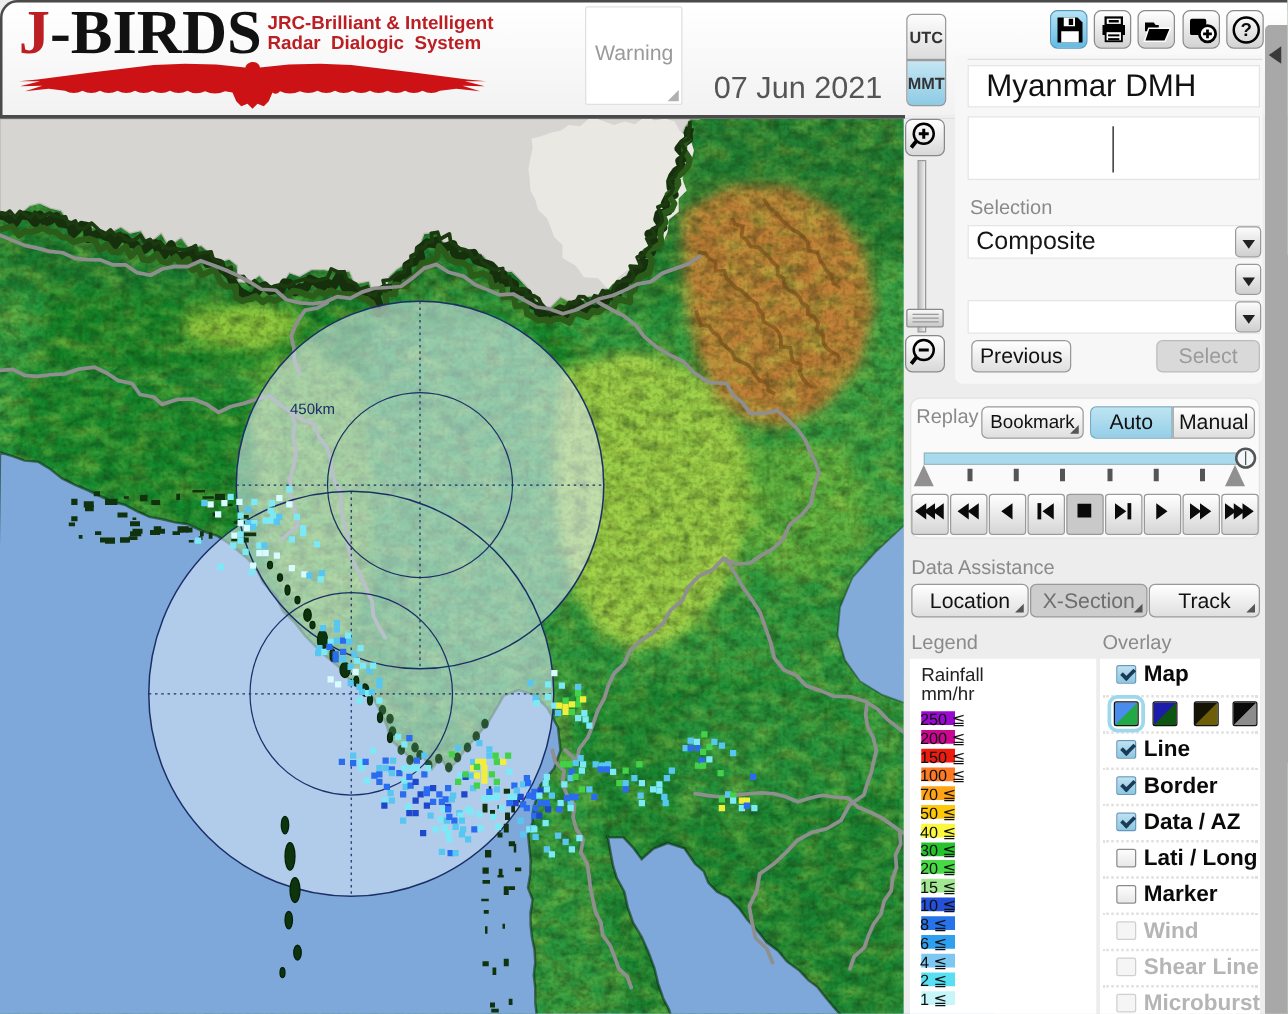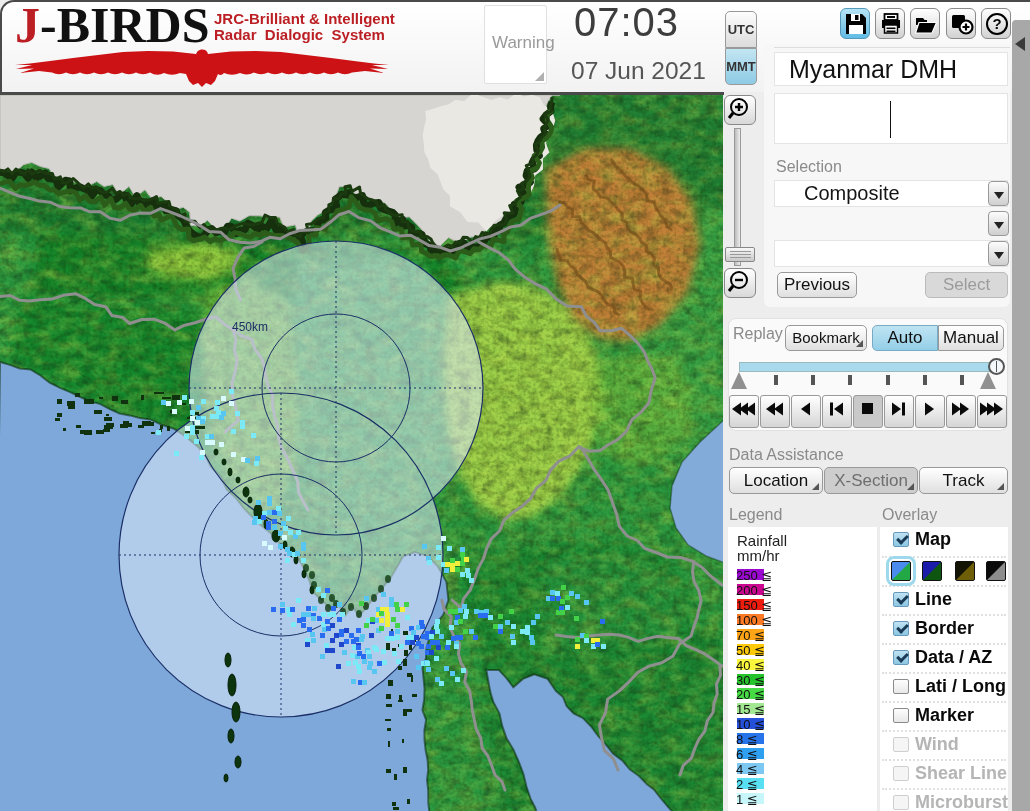--- a/index.html
+++ b/index.html
@@ -2,21 +2,21 @@
 <html><head><meta charset="utf-8"><style>
 *{margin:0;padding:0;box-sizing:border-box}
 html,body{width:1030px;height:811px;overflow:hidden;background:#b8b8b8;font-family:"Liberation Sans",sans-serif}
 #app{position:absolute;left:0;top:0;width:1030px;height:811px;background:#ededed}
 
 #header{position:absolute;left:0;top:0;width:1030px;height:92px;background:linear-gradient(#ffffff,#f2f2f2);border-top:2px solid #4a4a4a;border-left:2px solid #4a4a4a;border-radius:14px 0 0 0}
 #maptopline{position:absolute;left:0;top:92px;width:724px;height:3px;background:#4a4a4a}
 #jbirds{position:absolute;left:13px;top:-6px;font-family:"Liberation Serif",serif;font-weight:bold;font-size:50px;letter-spacing:0px;color:#111}
 #jbirds .j{color:#bb1f24}
 #jrc{position:absolute;left:212px;top:9px;color:#bb1f24;font-weight:bold;font-size:15px;line-height:16px;letter-spacing:0px}
-#warnbox{position:absolute;left:482px;top:3px;width:63px;height:79px;background:#fff;border:1px solid #e0e0e0;border-radius:2px}
+#warnbox{position:absolute;left:466px;top:3px;width:78px;height:79px;background:#fff;border:1px solid #e0e0e0;border-radius:2px}
 #warnbox span{position:absolute;left:7px;top:27px;color:#9a9a9a;font-size:17px}
 #warncorner{position:absolute;right:2px;bottom:2px;width:0;height:0;border-left:9px solid transparent;border-bottom:9px solid #b0b0b0}
 #clock{position:absolute;left:572px;top:-2px;color:#3d3d3d;font-size:40px;letter-spacing:1px}
 #date{position:absolute;left:569px;top:55px;color:#555;font-size:24.5px}
 .tz{position:absolute;left:723px;width:32px;height:37px;border:1px solid #999;color:#333;font-weight:bold;font-size:13px;text-align:center;line-height:36px}
 #utc{top:9px;border-radius:5px 5px 0 0;background:linear-gradient(#fdfdfd,#dcdcdc)}
 #mmt{top:46px;border-radius:0 0 5px 5px;background:linear-gradient(#c3e5f2,#8ecbe4)}
 .icbtn{position:absolute;top:6px;width:30px;height:31px;border:1px solid #8a8a8a;border-radius:6px;background:linear-gradient(#ffffff,#d2d2d2)}
 .icbtn svg{position:absolute;left:3px;top:3px}
 #ic1{left:838px;background:linear-gradient(#b5e3f5,#62bce4);border-color:#5599bb}
@@ -28,21 +28,21 @@
 #map{position:absolute;left:0;top:95px;width:796px;height:716px;overflow:hidden;background:#7da8d9}
 
 #panel{position:absolute;left:723px;top:95px;width:289px;height:716px;background:#ededed}
 #panwhite{position:absolute;left:764px;top:44px;width:246px;height:263px;background:#f7f7f7;border-radius:0 0 6px 6px}
 #divider1{position:absolute;left:774px;top:47px;width:236px;height:1px;background:#ddd}
 .field{position:absolute;left:774px;width:234px;background:#fff;border:1px solid #e4e4e4}
 #dmh{top:52px;height:34px;font-size:25px;color:#111;padding-left:14px;line-height:32px}
 #caretbox{top:93px;height:51px}
 #caret{position:absolute;left:115px;top:7px;width:1px;height:37px;background:#111}
 #sel-label{position:absolute;left:776px;top:158px;color:#8a8a8a;font-size:16px}
-.drop{position:absolute;left:774px;width:234px;height:27px;background:#fff;border:1px solid #e4e4e4;font-size:20px;color:#151515;padding-left:29px;line-height:25px}
+.drop{position:absolute;left:774px;width:234px;height:27px;background:#fff;border:1px solid #e4e4e4;font-size:20px;color:#151515;padding-left:6px;line-height:25px}
 #d1{top:180px}#d2{top:210px}#d3{top:240px}
 .droparrow{position:absolute;left:988px;width:21px;height:25px;border:1px solid #999;border-radius:4px;background:linear-gradient(#fcfcfc,#cfcfcf)}
 .droparrow:after{content:"";position:absolute;left:5px;top:10px;border-left:5px solid transparent;border-right:5px solid transparent;border-top:7px solid #222}
 #a1{top:181px}#a2{top:211px}#a3{top:241px}
 .btn{position:absolute;border:1px solid #999;border-radius:5px;background:linear-gradient(#ffffff,#dfdfdf);color:#111;text-align:center}
 #prev{left:777px;top:272px;width:80px;height:26px;font-size:17px;line-height:24px}
 #selbtn{left:925px;top:272px;width:83px;height:26px;font-size:17px;line-height:24px;background:#d9d9d9;color:#9b9b9b;border-color:#bbb}
 
 .zbtn{position:absolute;width:32px;height:30px;border:1px solid #888;border-radius:6px;background:linear-gradient(#ffffff,#d8d8d8)}
 #zplus{left:724px;top:95px}
@@ -629,21 +629,20 @@
 <div id="header">
   <div id="jbirds"><span class="j">J</span>-BIRDS</div>
   <div id="jrc">JRC-Brilliant &amp; Intelligent<br>Radar&nbsp;&nbsp;Dialogic&nbsp;&nbsp;System</div>
   <svg width="400" height="52" style="position:absolute;left:6px;top:40px" viewBox="0 0 400 52">
         <path fill="#cc1215" d="M188.0,13.0 L188.0,12.0 L165.0,9.5 L140.0,9.0 L115.0,10.0 L90.0,13.0 L65.0,16.0 L42.0,19.0 L22.0,21.5 L7.0,23.0 L24.0,23.0 L8.0,27.0 L26.0,26.5 L12.0,31.0 L31.0,29.0 L44.0,30.5 Q37.5,34.1 44.0,30.5 Q51.0,34.1 58.0,30.5 Q65.0,34.1 72.0,30.5 Q79.0,34.1 86.0,30.5 Q93.0,34.1 100.0,30.5 Q107.0,34.1 114.0,30.5 Q121.0,34.1 128.0,30.5 Q135.0,34.1 142.0,30.5 Q149.0,34.6 156.0,31.0 Q164.0,34.6 172.0,31.0 L178.0,32.0 L181.0,39.0 L185.0,43.0 L190.0,41.0 L194.0,45.0 L198.0,41.0 L203.0,43.0 L207.0,39.0 L210.0,32.0 Q213.0,34.6 216.0,31.0 Q224.0,34.6 232.0,31.0 Q239.0,34.1 246.0,30.5 Q253.0,34.1 260.0,30.5 Q267.0,34.1 274.0,30.5 Q281.0,34.1 288.0,30.5 Q295.0,34.1 302.0,30.5 Q309.0,34.1 316.0,30.5 Q323.0,34.1 330.0,30.5 Q337.0,34.1 344.0,30.5 L357.0,29.0 L376.0,31.0 L362.0,26.5 L380.0,27.0 L364.0,23.0 L381.0,23.0 L366.0,21.5 L346.0,19.0 L323.0,16.0 L298.0,13.0 L273.0,10.0 L248.0,9.0 L223.0,9.5 L200.0,12.0 C199.0,6.0 189.0,6.0 188.0,13.0 Z"></path>
       </svg>
   <div id="warnbox">
         <span>Warning</span>
         <div id="warncorner"></div>
       </div>
-  <div id="clock">07:03</div>
   <div id="date">07 Jun 2021</div>
   <div class="tz" id="utc">UTC</div>
   <div class="tz" id="mmt">MMT</div>
   <div class="icbtn" id="ic1">
         <svg width="24" height="24" viewBox="0 0 24 24">
           <path d="M2,2 h16 l4,4 v16 h-20 z" fill="#000"></path>
           <rect x="7" y="2" width="9" height="7" fill="#fff"></rect>
           <rect x="11" y="3" width="3.5" height="5" fill="#000"></rect>
           <rect x="5" y="13" width="14" height="9" fill="#fff"></rect>
         </svg>

